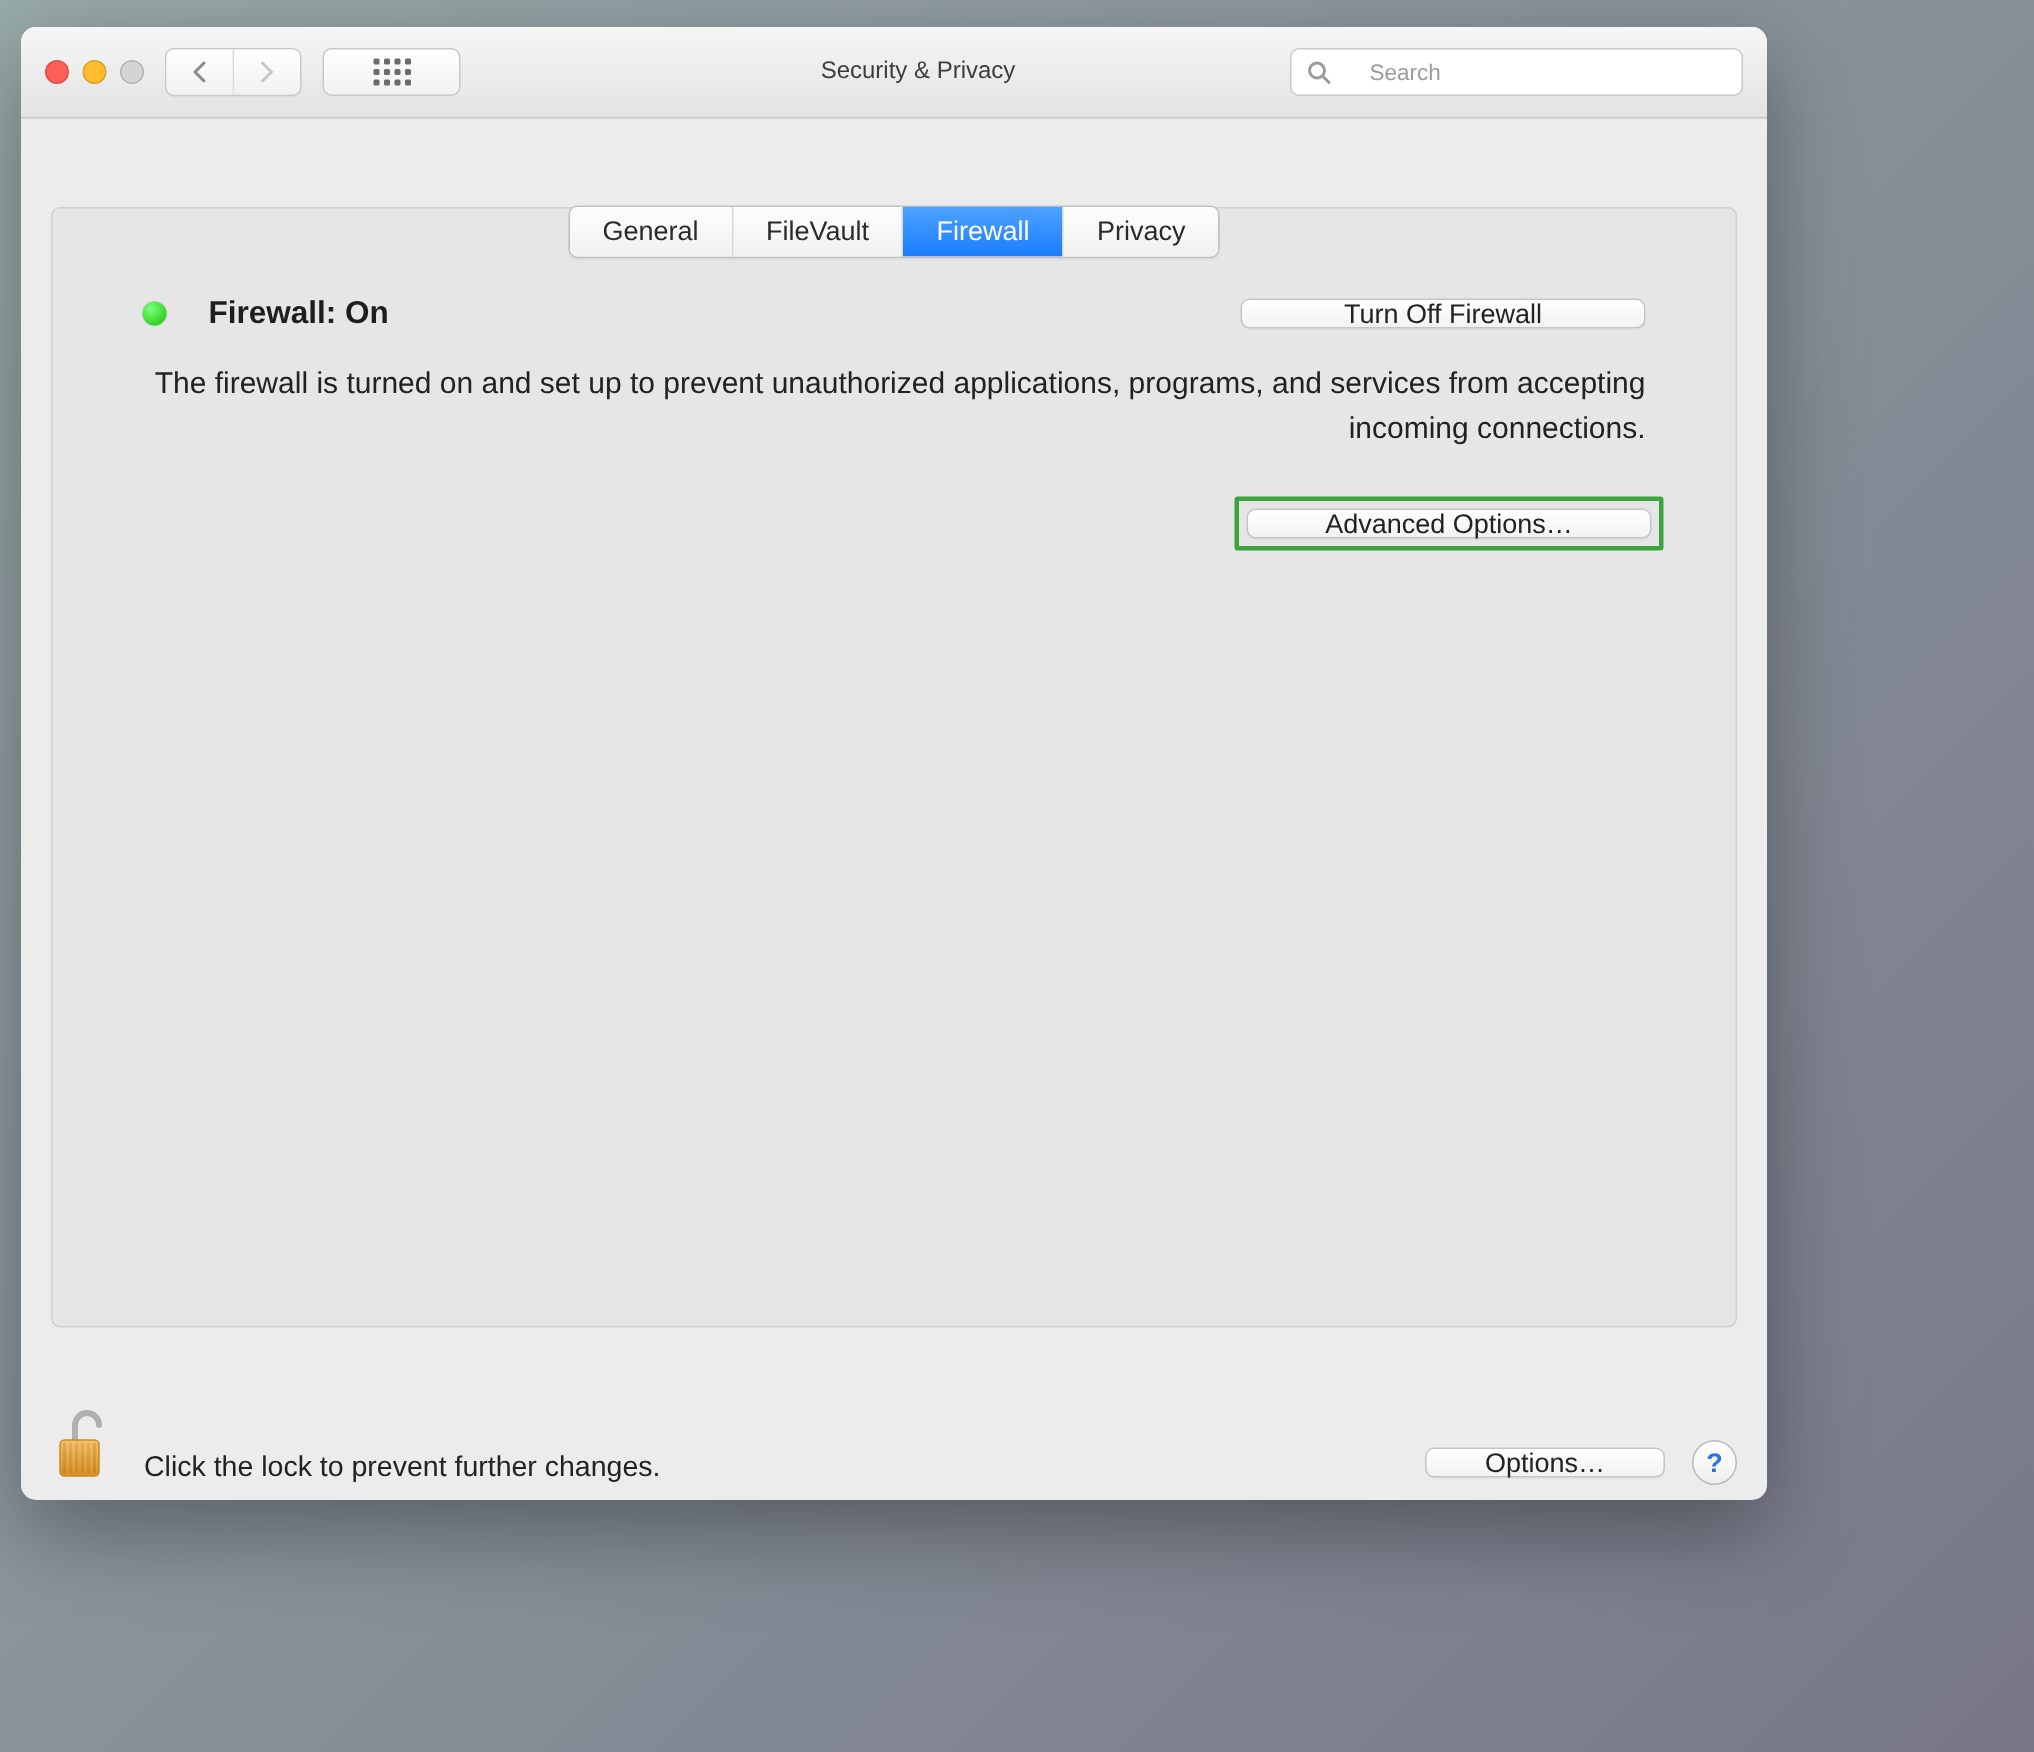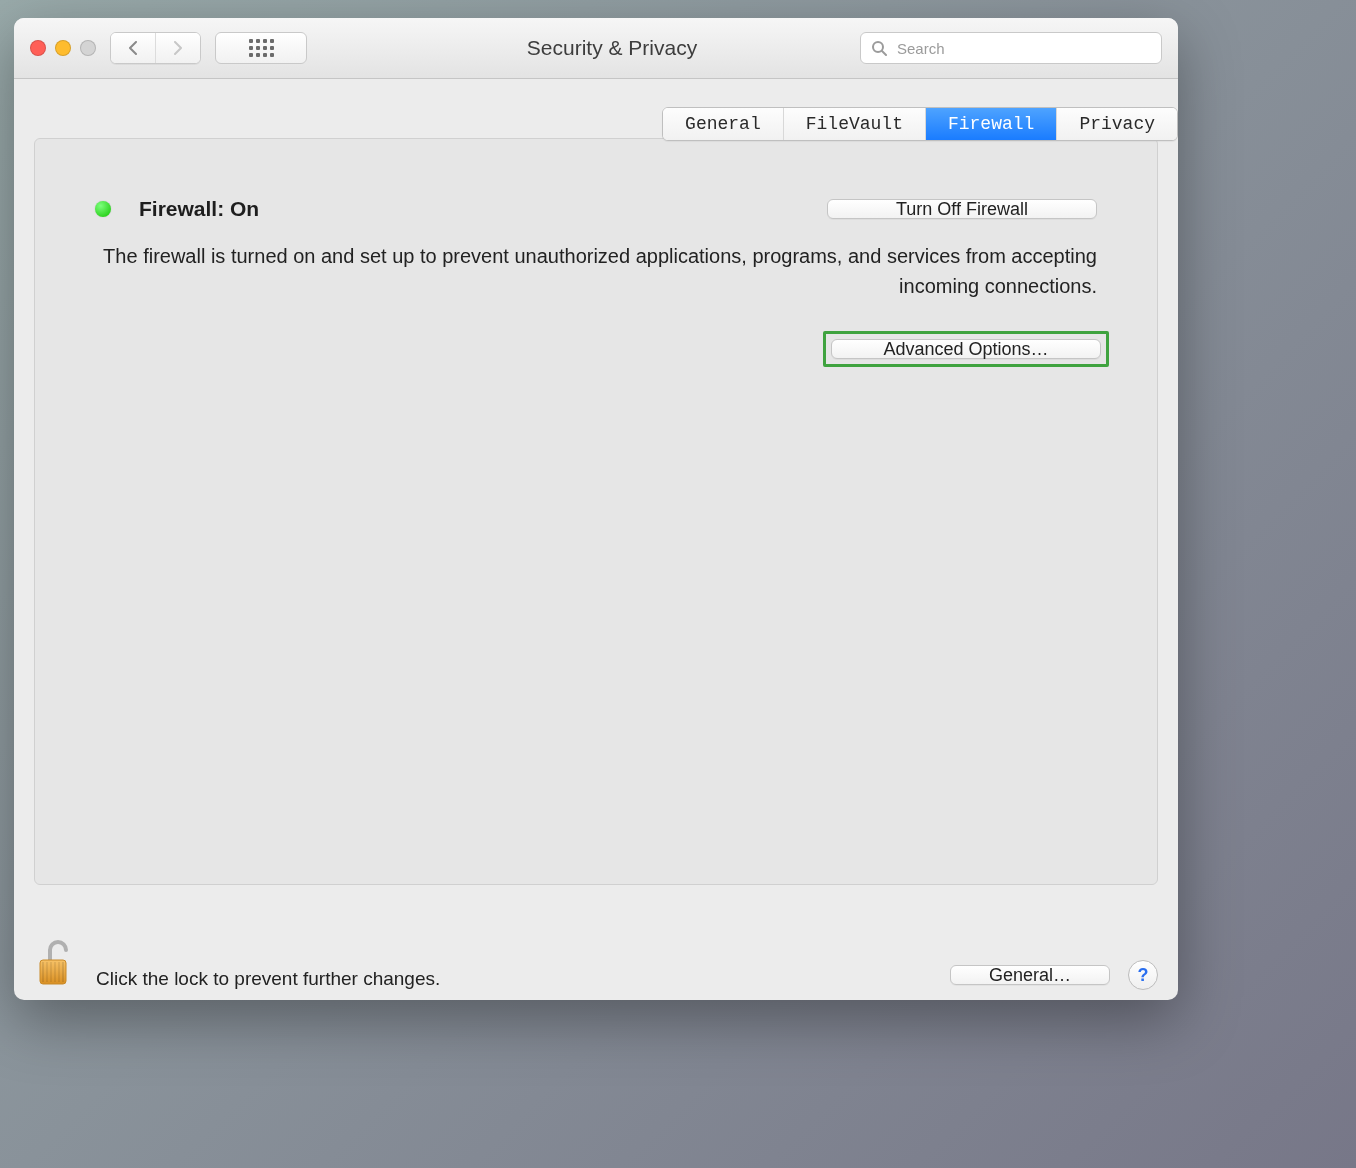--- a/index.html
+++ b/index.html
@@ -39,33 +39,33 @@
   .nav-btn+.nav-btn{border-left:1px solid #dcdcdc;}
   .nav-btn svg{width:12px;height:14px;}
   .grid-btn{
     width:90px;height:30px;border:1px solid #c9c9c9;border-radius:6px;
     background:linear-gradient(#fff,#f1f1f1);display:flex;align-items:center;justify-content:center;
   }
   .grid-btn .grid-ic{display:grid;grid-template-columns:repeat(4,4px);grid-auto-rows:4px;gap:3px;}
   .grid-btn .grid-ic span{background:#6b6b6b;border-radius:1px;}
   .title{
     position:absolute;left:0;right:0;text-align:center;
-    font-size:21px;color:#3d3d3d;pointer-events:none;padding-left:32px;
+    font-size:16px;color:#3d3d3d;pointer-events:none;padding-left:32px;
   }
   .search{
     margin-left:auto;width:280px;height:30px;
     background:#fff;border:1px solid #c9c9c9;border-radius:6px;
-    display:flex;align-items:center;padding:0 10px;gap:8px;color:#9b9b9b;
+    display:flex;align-items:center;padding:0 10px;gap:24px;color:#9b9b9b;
   }
   .search svg{width:16px;height:16px;flex:none;}
   .search input{
     border:none;outline:none;background:transparent;font-size:15px;color:#333;width:100%;
   }
   .search input::placeholder{color:#9b9b9b;}
-  .tabs-wrap{display:flex;justify-content:flex-end;margin-top:28px;position:relative;z-index:2;font-family:Liberation Mono, monospace;}
+  .tabs-wrap{display:flex;justify-content:center;margin-top:58px;position:relative;z-index:2;}
   .tabs{
     display:flex;border:1px solid #bfbfbf;border-radius:6px;overflow:hidden;
     background:#fff;box-shadow:0 1px 1px rgba(0,0,0,.05);
   }
   .tab{
     padding:6px 22px;font-size:18px;color:#2a2a2a;
     background:linear-gradient(#fdfdfd,#f1f1f1);
     border-left:1px solid #d8d8d8;
   }
   .tab:first-child{border-left:none;}
@@ -215,20 +215,20 @@
         <rect x="12" y="26" width="2" height="20" fill="rgba(0,0,0,.08)"></rect>
         <rect x="16" y="26" width="2" height="20" fill="rgba(0,0,0,.08)"></rect>
         <rect x="20" y="26" width="2" height="20" fill="rgba(0,0,0,.08)"></rect>
         <rect x="24" y="26" width="2" height="20" fill="rgba(0,0,0,.08)"></rect>
         <rect x="28" y="26" width="2" height="20" fill="rgba(0,0,0,.1)"></rect>
       </svg>
     </div>
     <div class="lock-text">Click the lock to prevent further changes.</div>
 
     <div class="footer-right">
-      <button class="mac-btn" style="min-width:160px">General…</button>
+      <button class="mac-btn" style="min-width:160px">Options…</button>
       <div class="help-btn">
         <span>?</span>
       </div>
     </div>
   </div>
 
 </div>
 
 </body></html>

